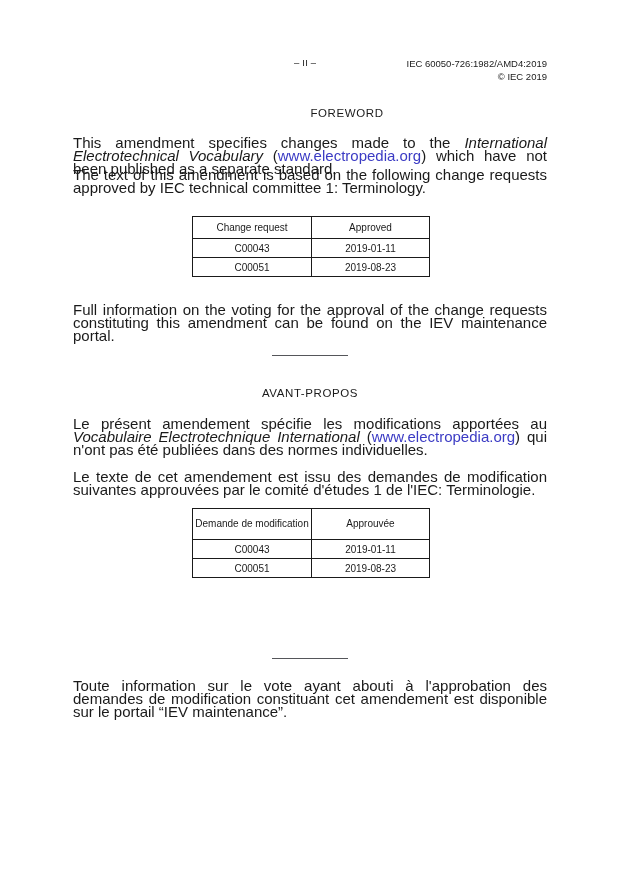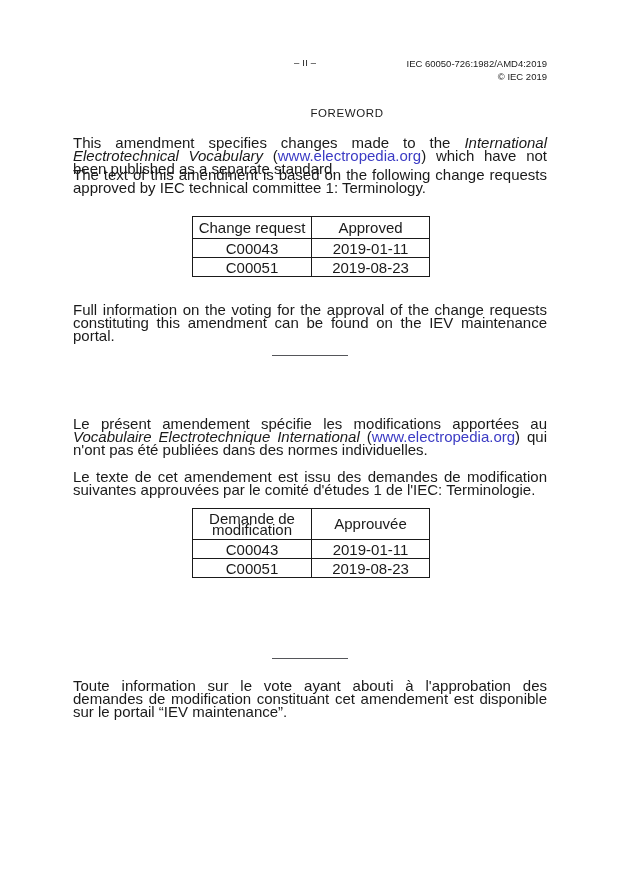--- a/index.html
+++ b/index.html
@@ -86,21 +86,21 @@
   #p-fr-2 { top: 470px; }
   #p-fr-3 { top: 632px; margin-top: 47px; }
 
   
   .cr-table {
     position: absolute;
     left: 192px;
     width: 237px;
     border-collapse: collapse;
     table-layout: fixed;
-    font-size: 15px;
+    font-size: 10px;
   }
   #table-en { top: 216px; }
   #table-fr { top: 508px; }
 
   .cr-table td, .cr-table th {
     border: 1px solid #1a1a1a;
     text-align: center;
     font-weight: normal;
     padding: 0;
   }
@@ -167,20 +167,21 @@
         <td>C00051</td>
         <td>2019-08-23</td>
       </tr>
     </tbody>
   </table>
 
   <div class="para" id="p-en-3">Full information on the voting for the approval of the change requests constituting this amendment can be found on the IEV maintenance portal.</div>
 
   <div class="sep" id="sep-1"></div>
 
+  <div class="section-title" id="avant-propos-title">AVANT-PROPOS</div>
 
   <div class="para" id="p-fr-1"><span>Le présent amendement spécifie les modifications apportées au </span><span class="ital">Vocabulaire Electrotechnique International</span><span> (</span><a class="link" href="#">www.electropedia.org</a><span>) qui n'ont pas été publiées dans des normes individuelles.</span></div>
 
   <div class="para" id="p-fr-2">Le texte de cet amendement est issu des demandes de modification suivantes approuvées par le comité d'études 1 de l'IEC: Terminologie.</div>
 
   <table class="cr-table" id="table-fr">
     <colgroup>
         <col class="c1">
         <col class="c2">
       </colgroup>

